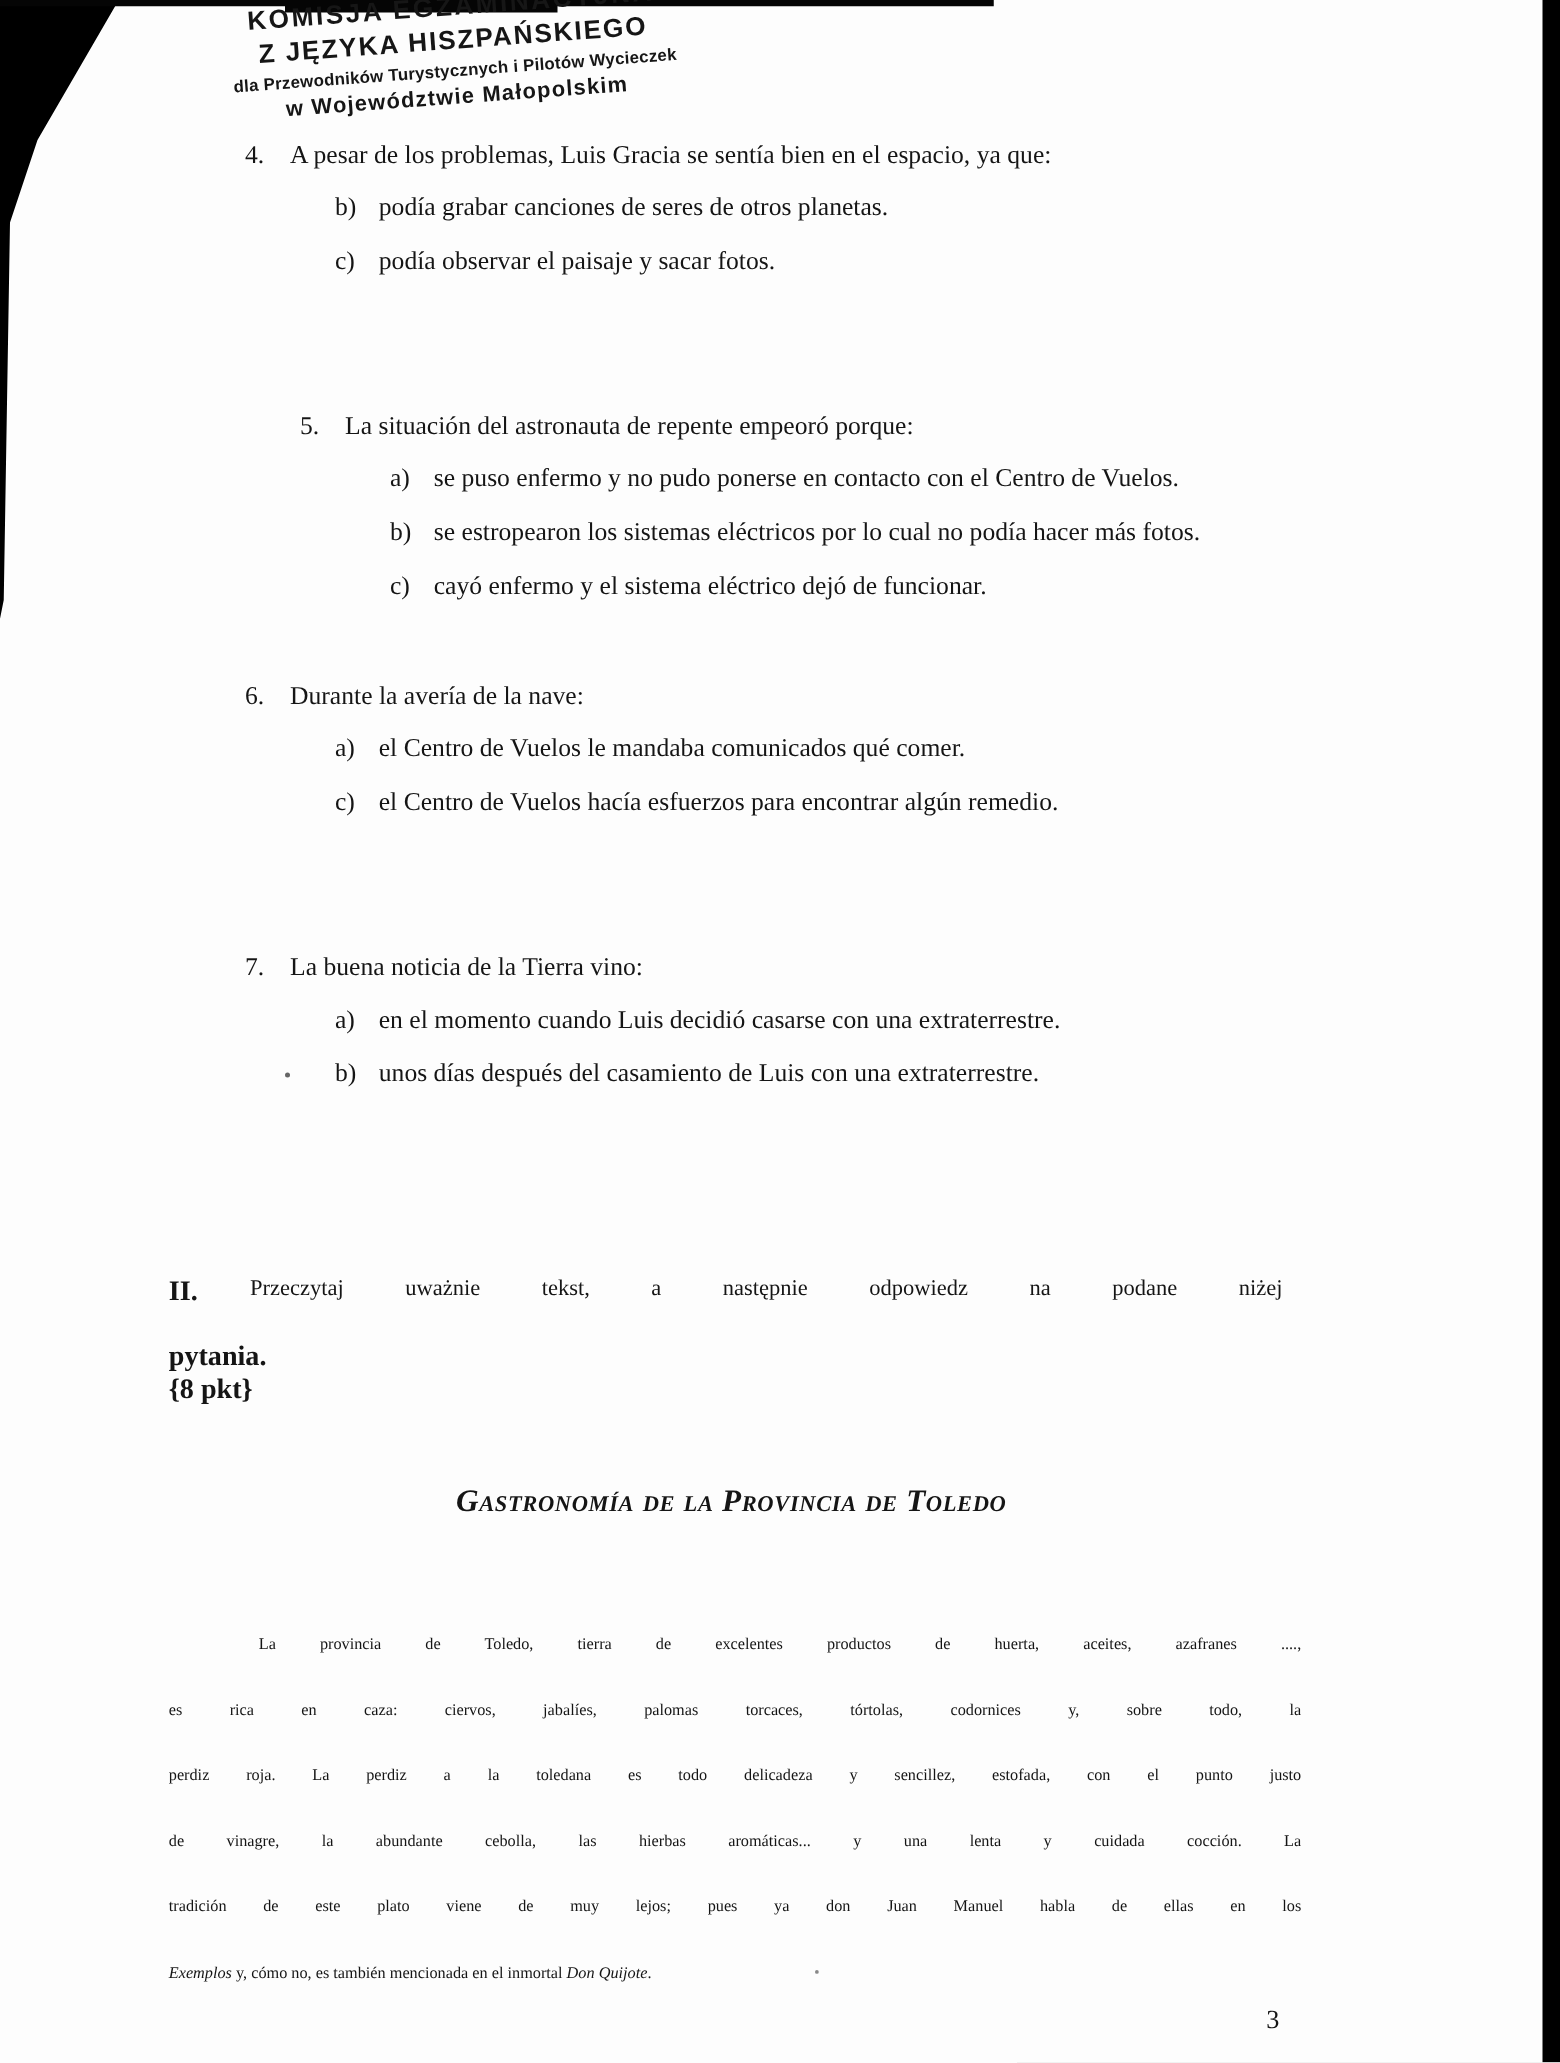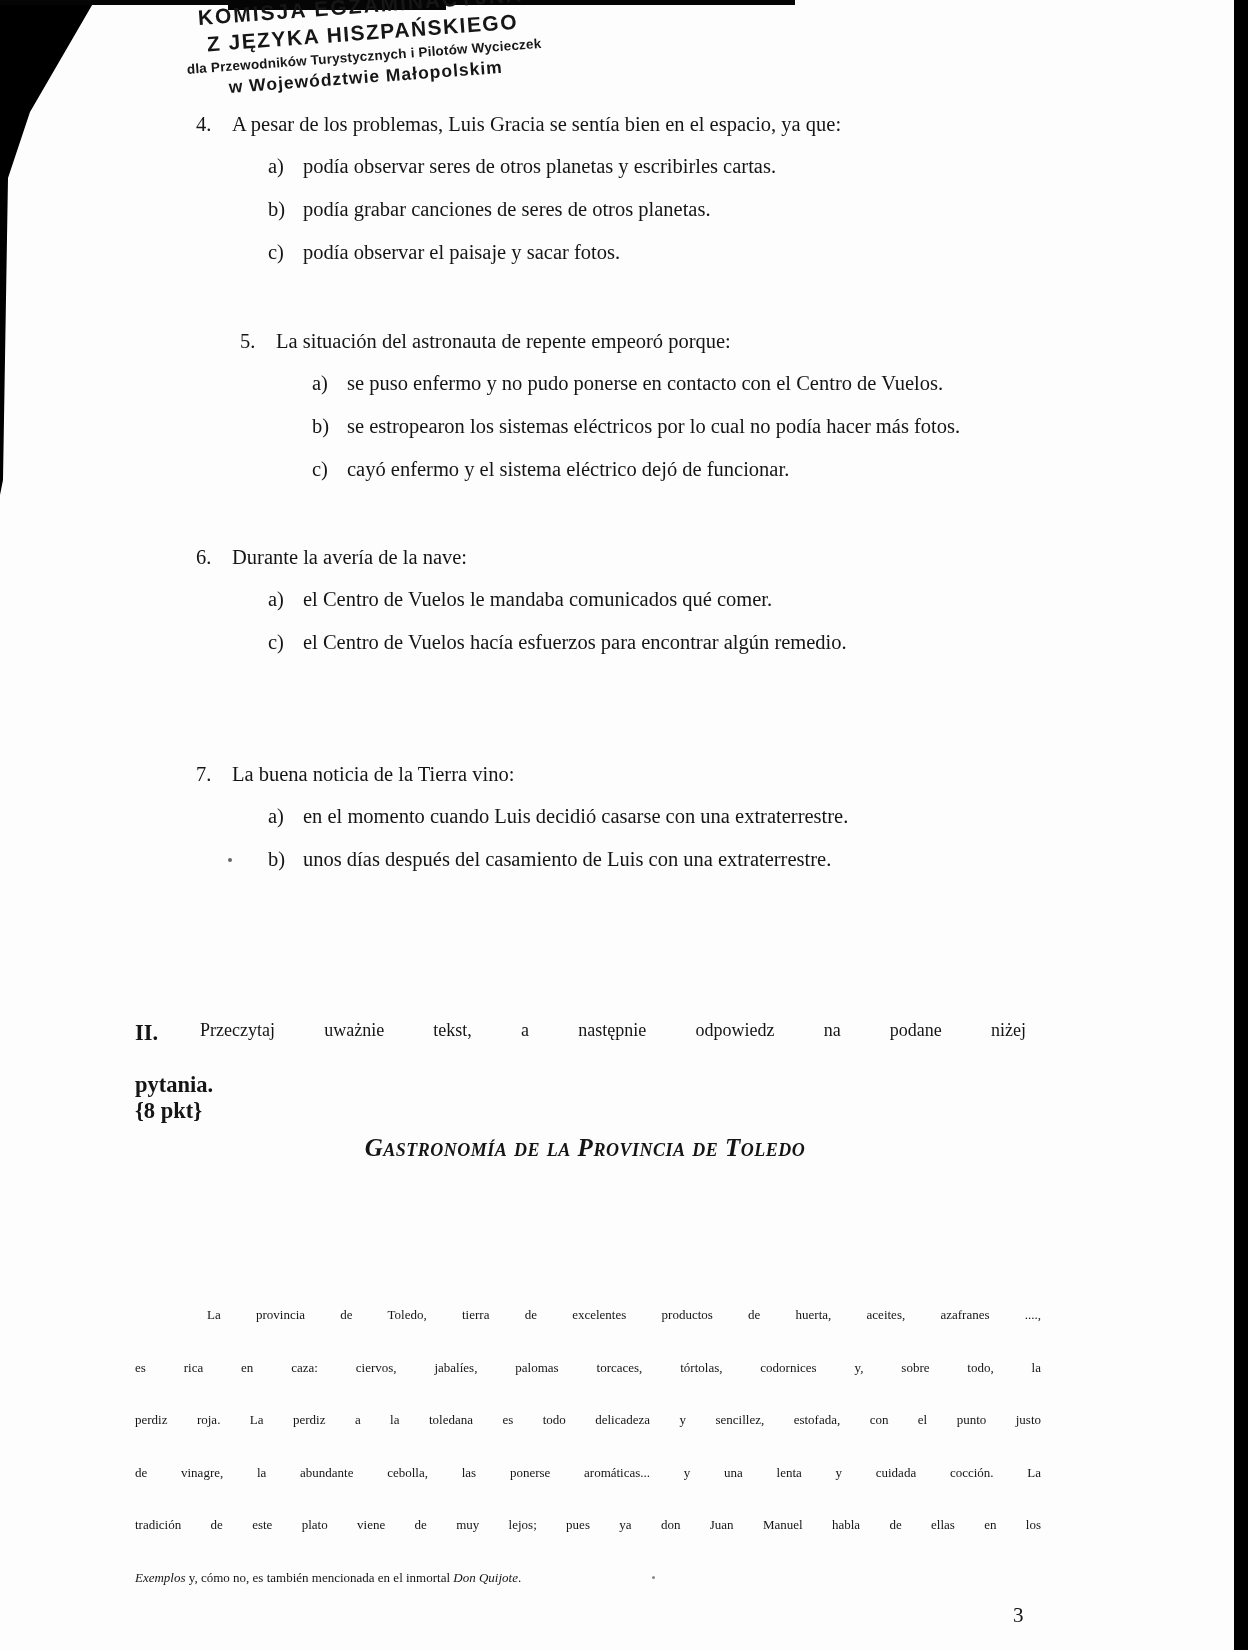--- a/index.html
+++ b/index.html
@@ -49,21 +49,21 @@
     text-align:justify; text-align-last:justify;
   }
   .sec2-line2 {
     position:absolute; left:135px; top:1072px; width:886px;
     display:flex; justify-content:space-between;
     font-weight:bold; font-size:22.5px;flex-direction:column;
   }
 
   
   .reading-title {
-    position:absolute; left:0; top:1134px; width:1170px; text-align:center;
+    position:absolute; left:0; top:1188px; width:1170px; text-align:center;
     font-size:25px; font-weight:bold; font-style:italic;
     font-variant:small-caps; letter-spacing:0.5px;
   }
   .paragraph { position:absolute; left:135px; top:1289px; width:906px; font-size:13px; line-height:52.6px; }
   .p-line { text-align:justify; text-align-last:justify; }
   .p-line-first { text-indent:72px; }
   .p-line-last { text-align:left; text-align-last:left; }
   .italic { font-style:italic; }
 
   .page-number { position:absolute; left:1013px; top:1603px; font-size:21px; }
@@ -83,23 +83,20 @@
   <div class="stamp">
     <div class="stamp-l1">KOMISJA EGZAMINACYJNA</div>
     <div class="stamp-l2">Z JĘZYKA HISZPAŃSKIEGO</div>
     <div class="stamp-l3">dla Przewodników Turystycznych i Pilotów Wycieczek</div>
     <div class="stamp-l4">w Województwie Małopolskim</div>
   </div>
 
   <div class="question q4">
     <div class="q-title">
       <span class="q-num">4.</span><span>A pesar de los problemas, Luis Gracia se sentía bien en el espacio, ya que:</span>
-    </div>
-    <div class="q-option">
-      <span class="q-letter">a)</span><span>podía observar seres de otros planetas y escribirles cartas.</span>
     </div>
     <div class="q-option">
       <span class="q-letter">b)</span><span>podía grabar canciones de seres de otros planetas.</span>
     </div>
     <div class="q-option">
       <span class="q-letter">c)</span><span>podía observar el paisaje y sacar fotos.</span>
     </div>
   </div>
 
   <div class="question q5">
@@ -147,21 +144,21 @@
     <span>pytania.</span>
     <span>{8 pkt}</span>
   </div>
 
   <div class="reading-title">Gastronomía de la Provincia de Toledo</div>
 
   <div class="paragraph">
     <div class="p-line p-line-first">La provincia de Toledo, tierra de excelentes productos de huerta, aceites, azafranes ....,</div>
     <div class="p-line">es rica en caza: ciervos, jabalíes, palomas torcaces, tórtolas, codornices y, sobre todo, la</div>
     <div class="p-line">perdiz roja. La perdiz a la toledana es todo delicadeza y sencillez, estofada, con el punto justo</div>
-    <div class="p-line">de vinagre, la abundante cebolla, las ponerse aromáticas... y una lenta y cuidada cocción. La</div>
+    <div class="p-line">de vinagre, la abundante cebolla, las hierbas aromáticas... y una lenta y cuidada cocción. La</div>
     <div class="p-line">tradición de este plato viene de muy lejos; pues ya don Juan Manuel habla de ellas en los</div>
     <div class="p-line p-line-last">
       <span class="italic">Exemplos</span><span> y, cómo no, es también mencionada en el inmortal </span><span class="italic">Don Quijote</span><span>.</span>
     </div>
   </div>
 
   <div class="page-number">3</div>
 
 </div>
 

